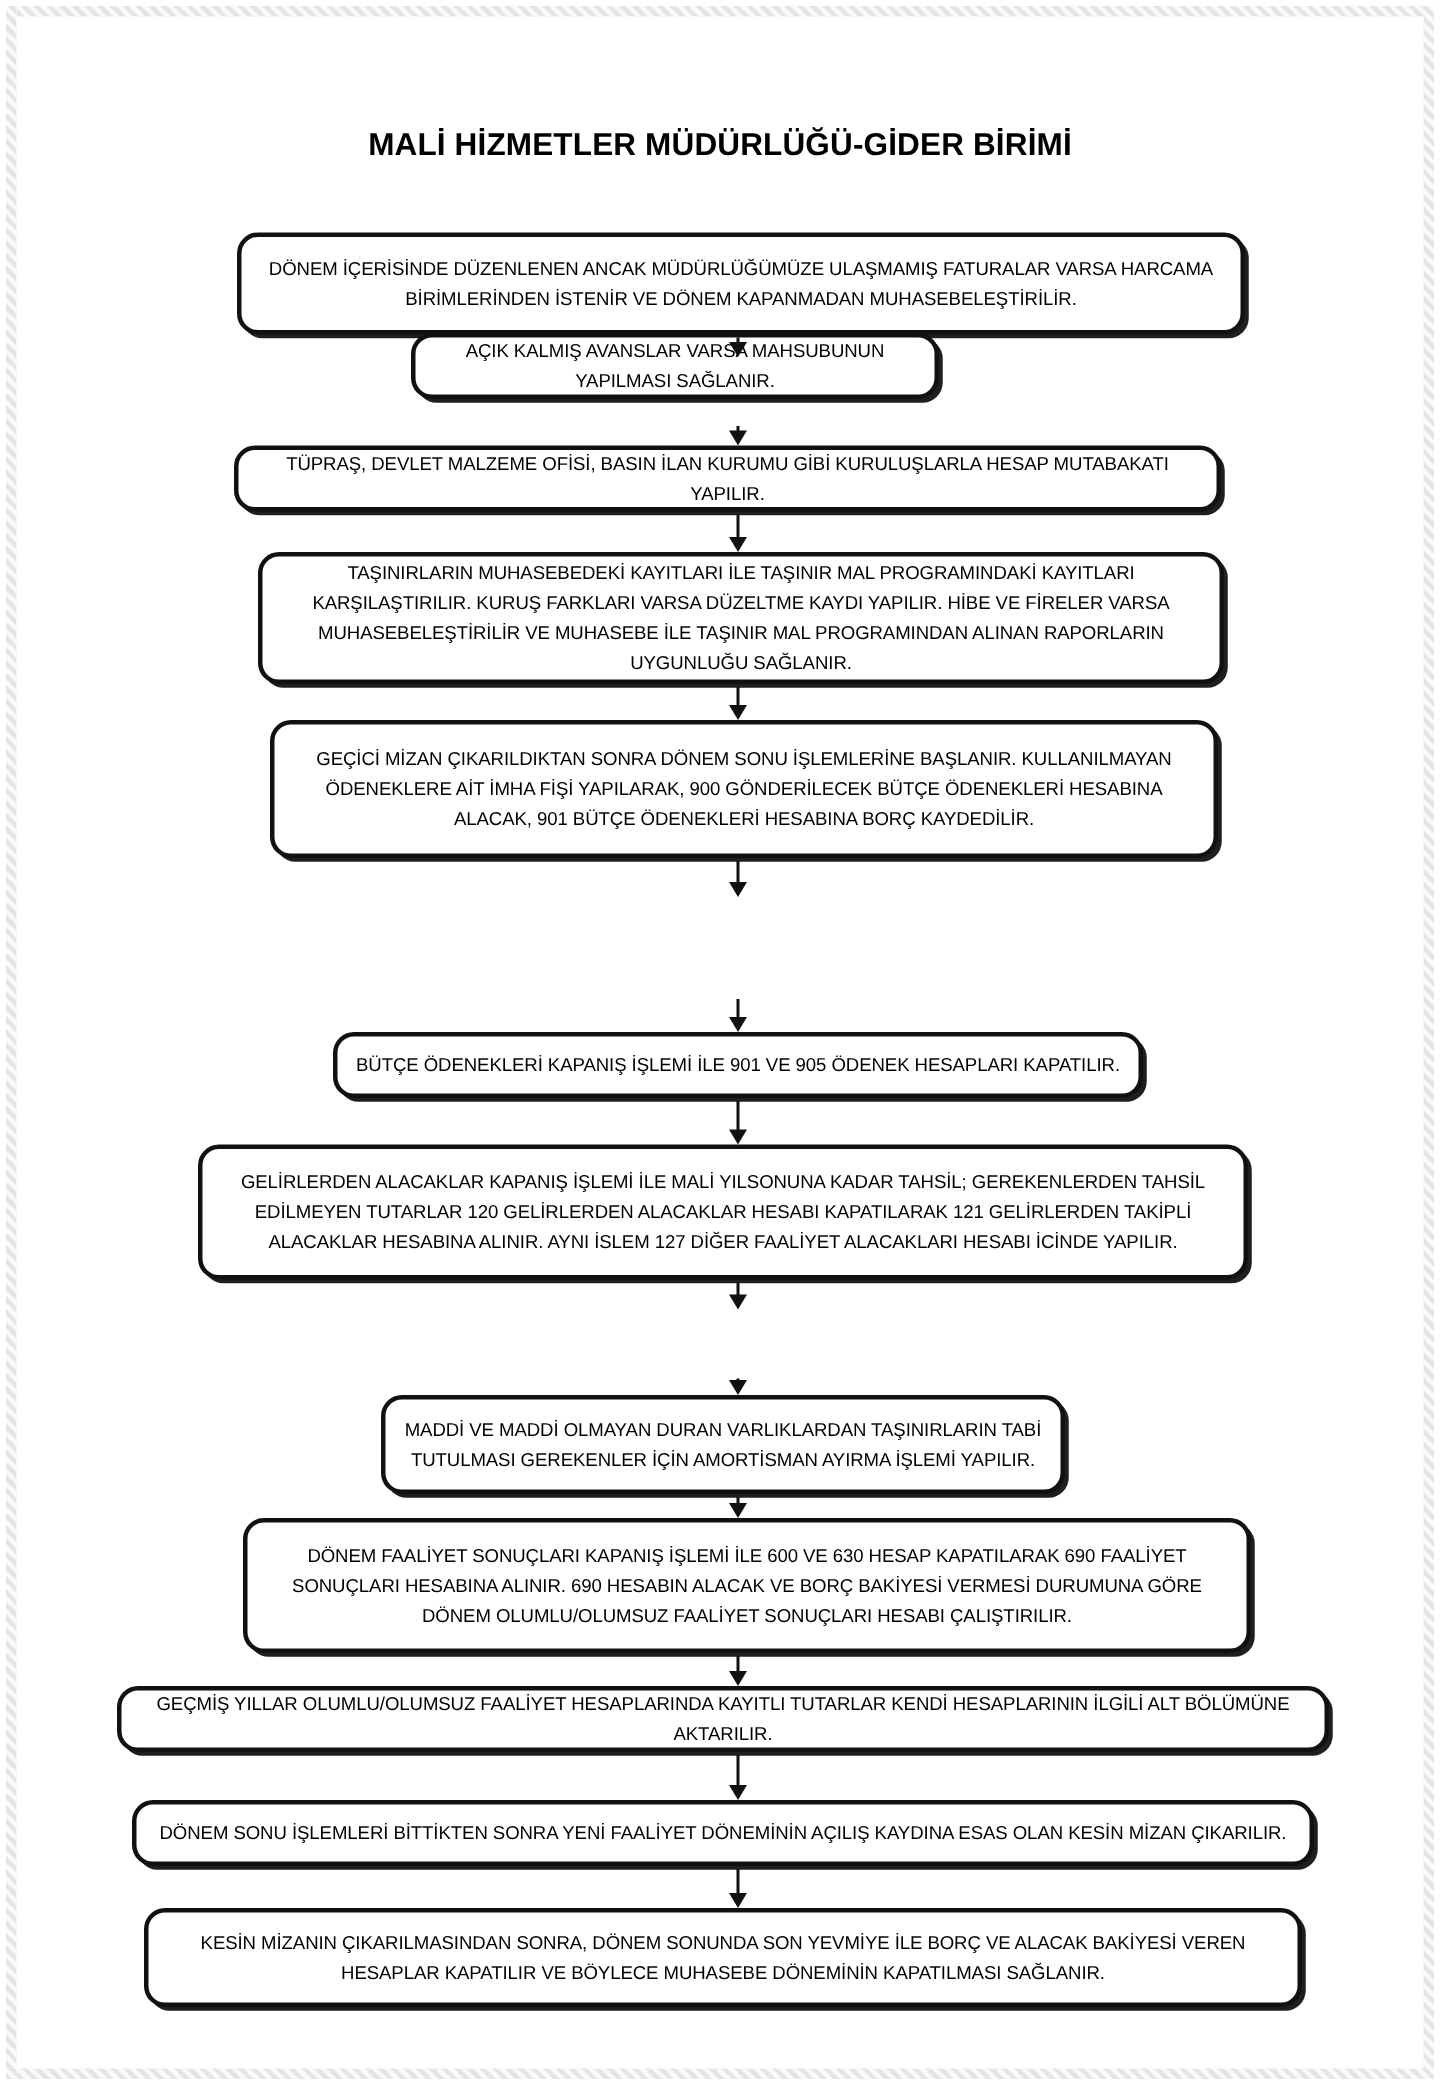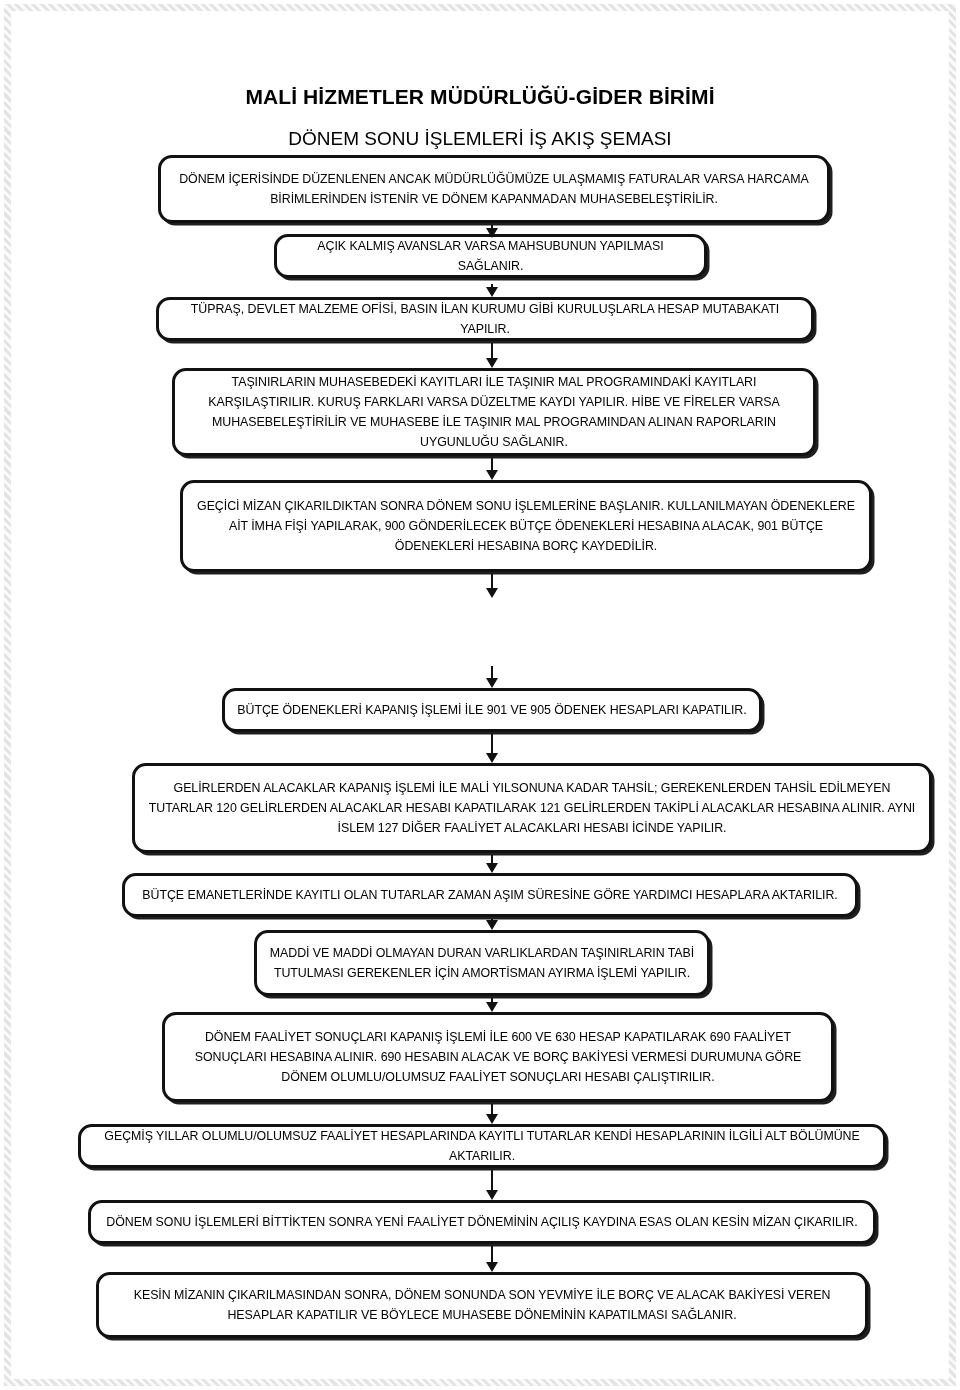--- a/index.html
+++ b/index.html
@@ -94,44 +94,40 @@
     border-top: 10px solid #111111;
   }
 </style>
 </head>
 <body>
 
 <div id="page-border"></div>
 
 <div id="canvas">
   <div class="title-main" style="top: 85px;">MALİ HİZMETLER MÜDÜRLÜĞÜ-GİDER BİRİMİ</div>
-  <div class="title-sub" style="top: 128px;">DÖNEM SONU İŞLEMLERİ İŞ AKIŞ ŞEMASI</div>
 <div class="node" style="left: 158px; top: 155px; width: 672px; height: 68px;">
       <span class="txt">DÖNEM İÇERİSİNDE DÜZENLENEN ANCAK MÜDÜRLÜĞÜMÜZE ULAŞMAMIŞ FATURALAR VARSA HARCAMA BİRİMLERİNDEN İSTENİR VE DÖNEM KAPANMADAN MUHASEBELEŞTİRİLİR.</span>
     </div>
-    <div class="node" style="left: 274px; top: 234px; width: 433px; height: 44px;">
+    <div class="node" style="left: 274px; top: 222px; width: 352px; height: 44px;">
       <span class="txt">AÇIK KALMIŞ AVANSLAR VARSA MAHSUBUNUN YAPILMASI SAĞLANIR.</span>
     </div>
     <div class="node" style="left: 156px; top: 297px; width: 658px; height: 44px;">
       <span class="txt">TÜPRAŞ, DEVLET MALZEME OFİSİ, BASIN İLAN KURUMU GİBİ KURULUŞLARLA HESAP MUTABAKATI YAPILIR.</span>
     </div>
     <div class="node" style="left: 172px; top: 368px; width: 644px; height: 88px;">
       <span class="txt">TAŞINIRLARIN MUHASEBEDEKİ KAYITLARI İLE TAŞINIR MAL PROGRAMINDAKİ KAYITLARI KARŞILAŞTIRILIR. KURUŞ FARKLARI VARSA DÜZELTME KAYDI YAPILIR. HİBE VE FİRELER VARSA MUHASEBELEŞTİRİLİR VE MUHASEBE İLE TAŞINIR MAL PROGRAMINDAN ALINAN RAPORLARIN UYGUNLUĞU SAĞLANIR.</span>
     </div>
-    <div class="node" style="left: 180px; top: 480px; width: 692px; height: 92px;">
+    <div class="node" style="left: 180px; top: 480px; width: 632px; height: 92px;">
       <span class="txt">GEÇİCİ MİZAN ÇIKARILDIKTAN SONRA DÖNEM SONU İŞLEMLERİNE BAŞLANIR. KULLANILMAYAN ÖDENEKLERE AİT İMHA FİŞİ YAPILARAK, 900 GÖNDERİLECEK BÜTÇE ÖDENEKLERİ HESABINA ALACAK, 901 BÜTÇE ÖDENEKLERİ HESABINA BORÇ KAYDEDİLİR.</span>
     </div>
     <div class="node" style="left: 222px; top: 688px; width: 540px; height: 44px;">
       <span class="txt">BÜTÇE ÖDENEKLERİ KAPANIŞ İŞLEMİ İLE 901 VE 905 ÖDENEK HESAPLARI KAPATILIR.</span>
     </div>
-    <div class="node" style="left: 132px; top: 763px; width: 800px; height: 90px;">
+    <div class="node" style="left: 132px; top: 763px; width: 700px; height: 90px;">
       <span class="txt">GELİRLERDEN ALACAKLAR KAPANIŞ İŞLEMİ İLE MALİ YILSONUNA KADAR TAHSİL; GEREKENLERDEN TAHSİL EDİLMEYEN TUTARLAR 120 GELİRLERDEN ALACAKLAR HESABI KAPATILARAK 121 GELİRLERDEN TAKİPLİ ALACAKLAR HESABINA ALINIR. AYNI İSLEM 127 DİĞER FAALİYET ALACAKLARI HESABI İCİNDE YAPILIR.</span>
-    </div>
-    <div class="node" style="left: 122px; top: 873px; width: 736px; height: 44px;">
-      <span class="txt">BÜTÇE EMANETLERİNDE KAYITLI OLAN TUTARLAR ZAMAN AŞIM SÜRESİNE GÖRE YARDIMCI HESAPLARA AKTARILIR.</span>
     </div>
     <div class="node" style="left: 254px; top: 930px; width: 456px; height: 66px;">
       <span class="txt">MADDİ VE MADDİ OLMAYAN DURAN VARLIKLARDAN TAŞINIRLARIN TABİ TUTULMASI GEREKENLER İÇİN AMORTİSMAN AYIRMA İŞLEMİ YAPILIR.</span>
     </div>
     <div class="node" style="left: 162px; top: 1012px; width: 672px; height: 90px;">
       <span class="txt">DÖNEM FAALİYET SONUÇLARI KAPANIŞ İŞLEMİ İLE 600 VE 630 HESAP KAPATILARAK 690 FAALİYET SONUÇLARI HESABINA ALINIR. 690 HESABIN ALACAK VE BORÇ BAKİYESİ VERMESİ DURUMUNA GÖRE DÖNEM OLUMLU/OLUMSUZ FAALİYET SONUÇLARI HESABI ÇALIŞTIRILIR.</span>
     </div>
     <div class="node" style="left: 78px; top: 1124px; width: 808px; height: 44px;">
       <span class="txt">GEÇMİŞ YILLAR OLUMLU/OLUMSUZ FAALİYET HESAPLARINDA KAYITLI TUTARLAR KENDİ HESAPLARININ İLGİLİ ALT BÖLÜMÜNE AKTARILIR.</span>
     </div>

